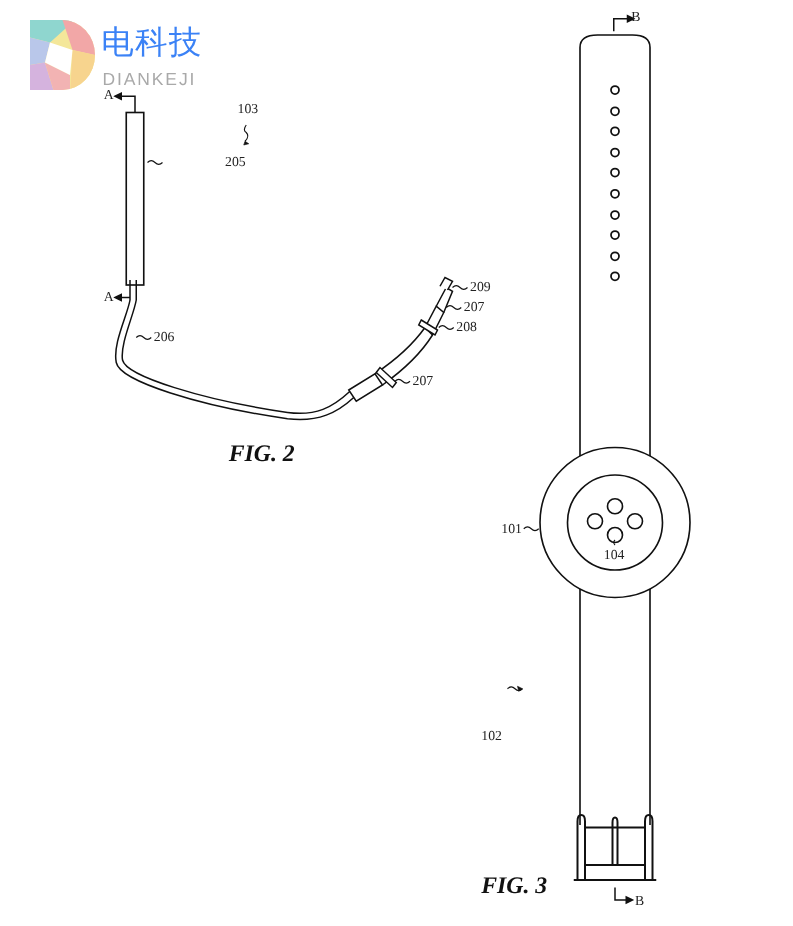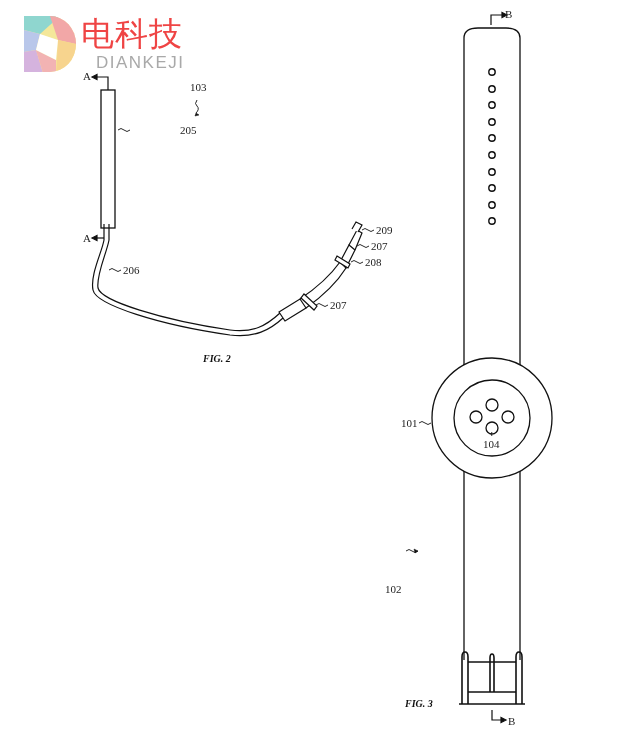--- a/index.html
+++ b/index.html
@@ -1,20 +1,20 @@
 <!DOCTYPE html>
 <html><head>
 <meta charset="utf-8">
 <style>
   html,body{margin:0;padding:0;background:#ffffff;}
   body{width:634px;height:741px;position:relative;overflow:hidden;font-family:"Liberation Serif",serif;color:#111;}
-  .logo-cn{position:absolute;left:81px;top:14px;font-family:"DejaVu Sans",sans-serif;font-size:33px;color:#ef4444;letter-spacing:1px;line-height:40px;}
-  .logo-en{position:absolute;left:82px;top:54px;font-family:"Liberation Sans",sans-serif;font-size:17px;color:#a9a9a9;letter-spacing:1.5px;line-height:18px;margin-left:14px;}
+  .logo-cn{position:absolute;left:81px;top:14px;font-family:"DejaVu Sans",sans-serif;font-size:26px;color:#3b82f6;letter-spacing:1px;line-height:40px;}
+  .logo-en{position:absolute;left:82px;top:54px;font-family:"Liberation Sans",sans-serif;font-size:14px;color:#a9a9a9;letter-spacing:1.5px;line-height:18px;}
   .lbl{position:absolute;font-family:"Liberation Serif",serif;font-size:11px;color:#222;line-height:12px;white-space:nowrap;}
-  .fig{position:absolute;font-family:"Liberation Serif",serif;font-style:italic;font-weight:bold;font-size:10px;color:#111;white-space:nowrap;margin-left:20px;}
+  .fig{position:absolute;font-family:"Liberation Serif",serif;font-style:italic;font-weight:bold;font-size:19px;color:#111;white-space:nowrap;}
   svg{position:absolute;left:0;top:0;}
 </style>
 </head>
 <body>
 
 <div>
   <svg width="80" height="76" viewBox="0 0 80 76" style="left:0;top:0;">
     <defs>
       <clipPath id="dclip">
           <path d="M24 16 L50 16 A26 28 0 0 1 50 72 L24 72 Z"></path>

